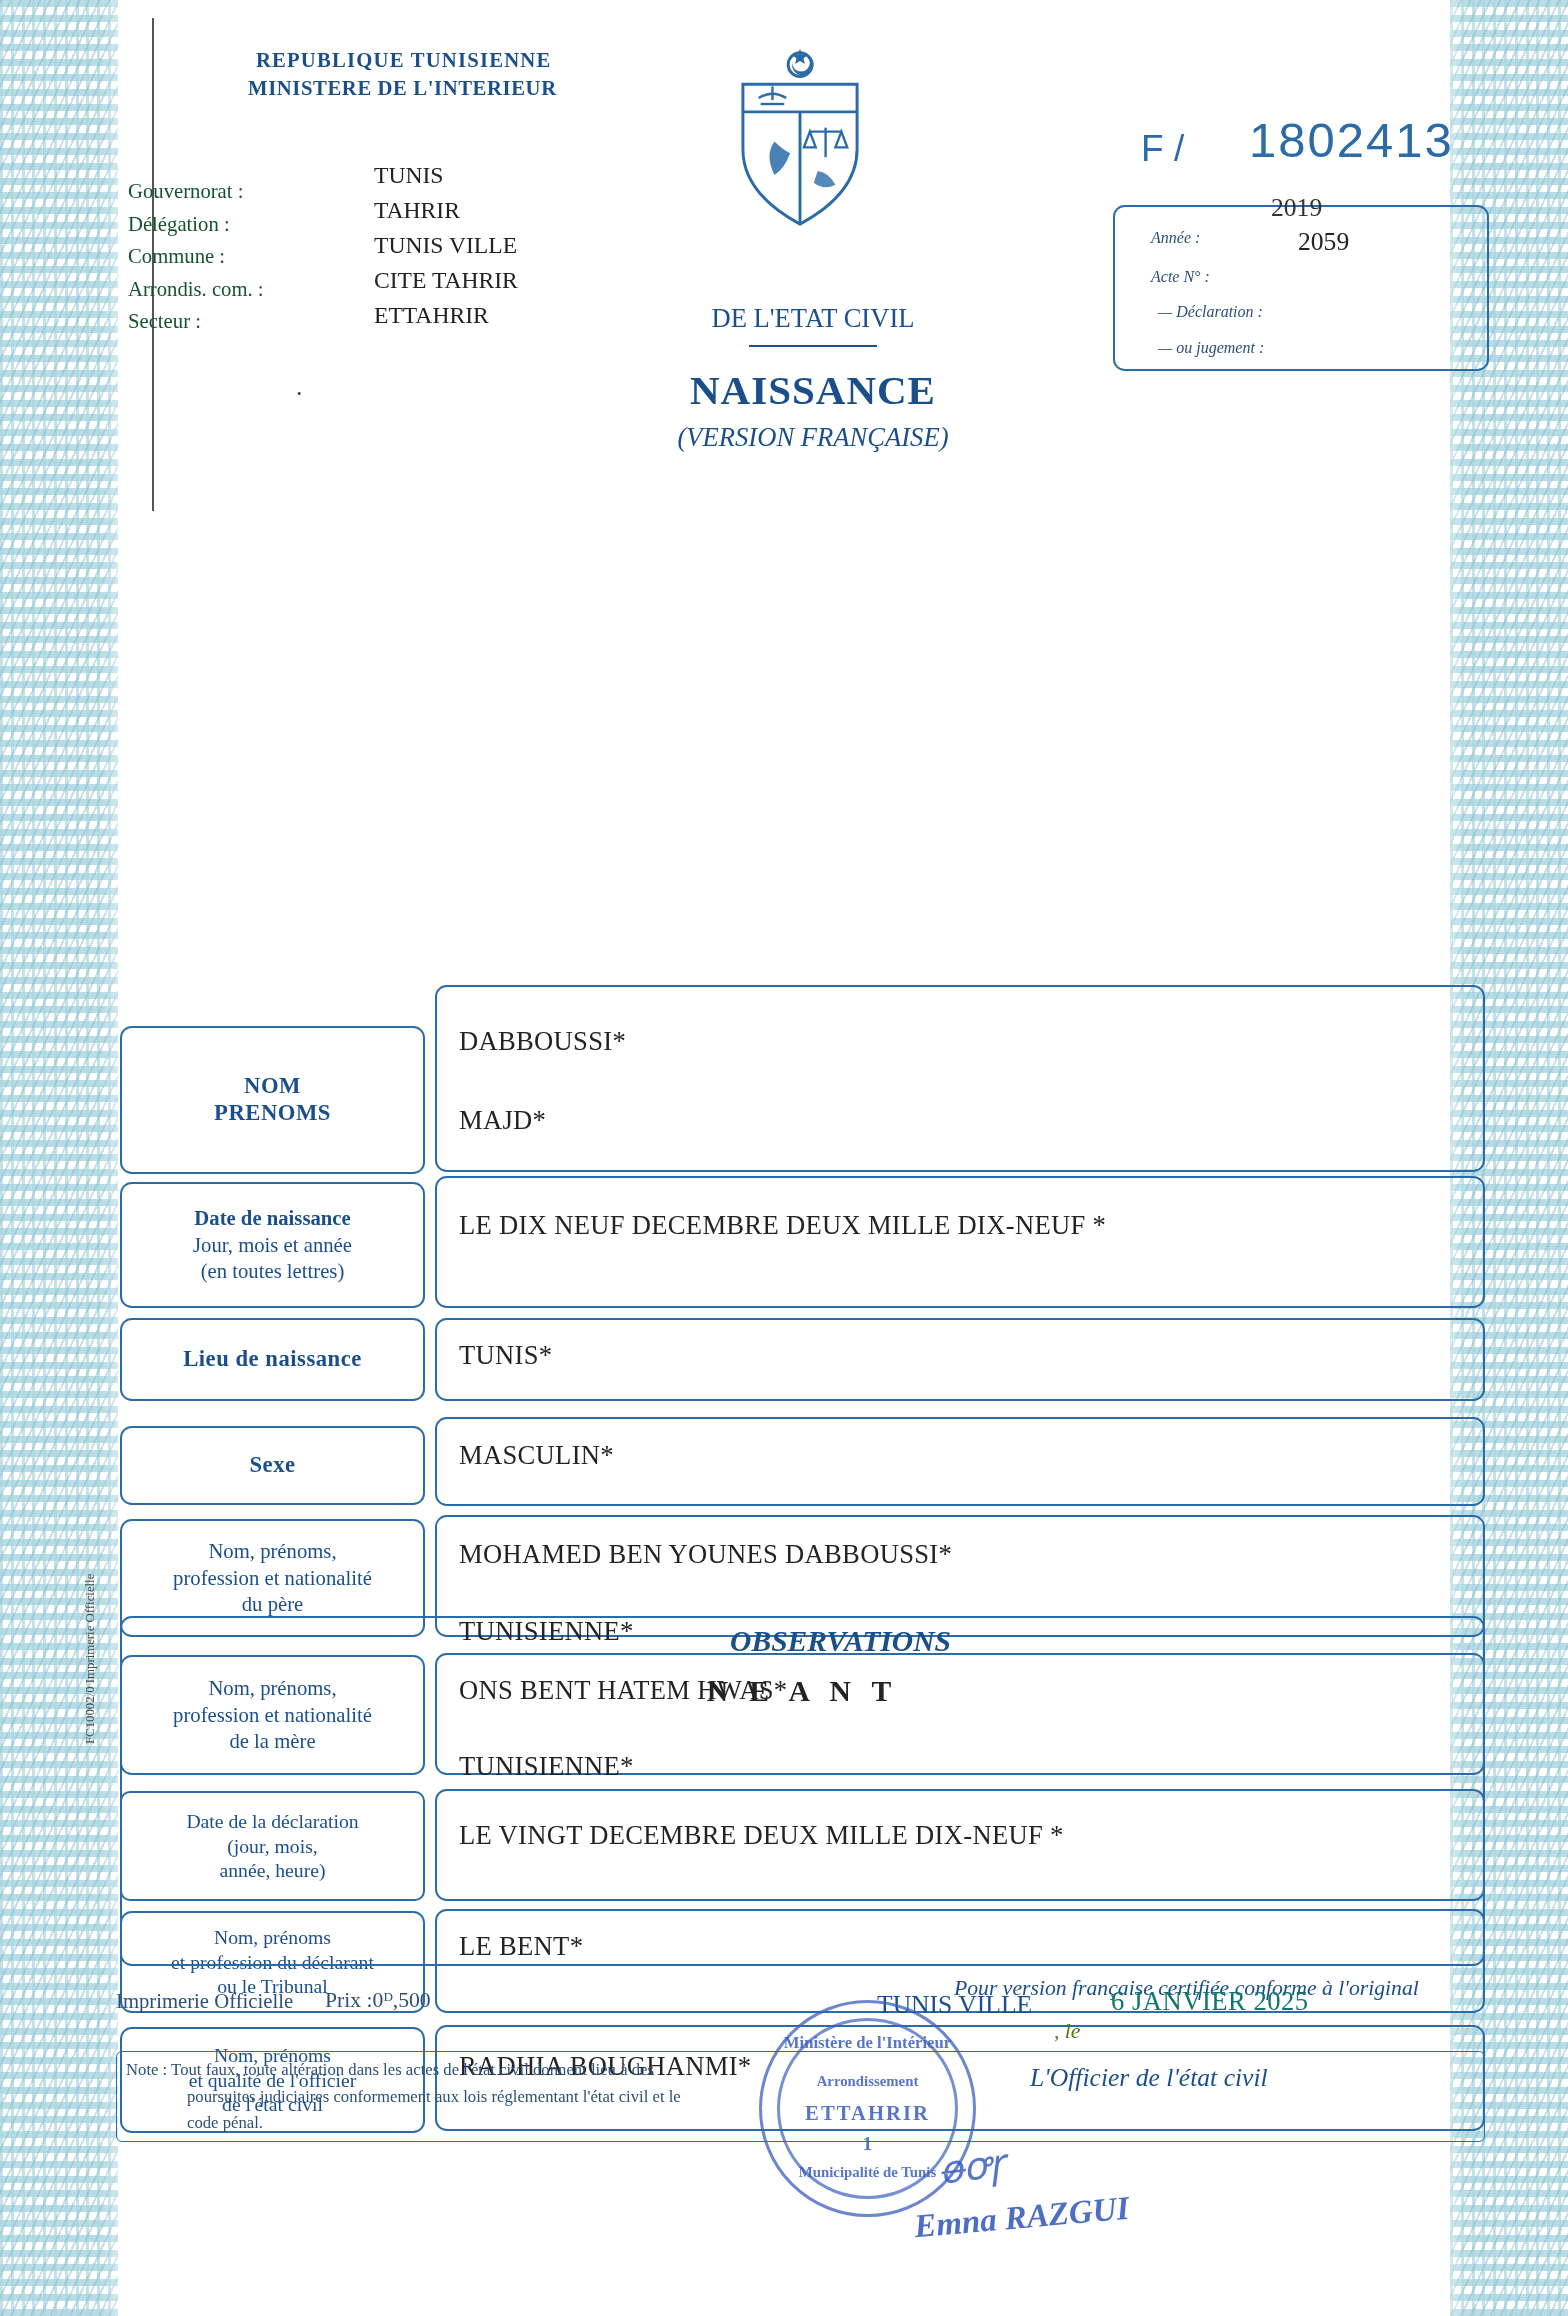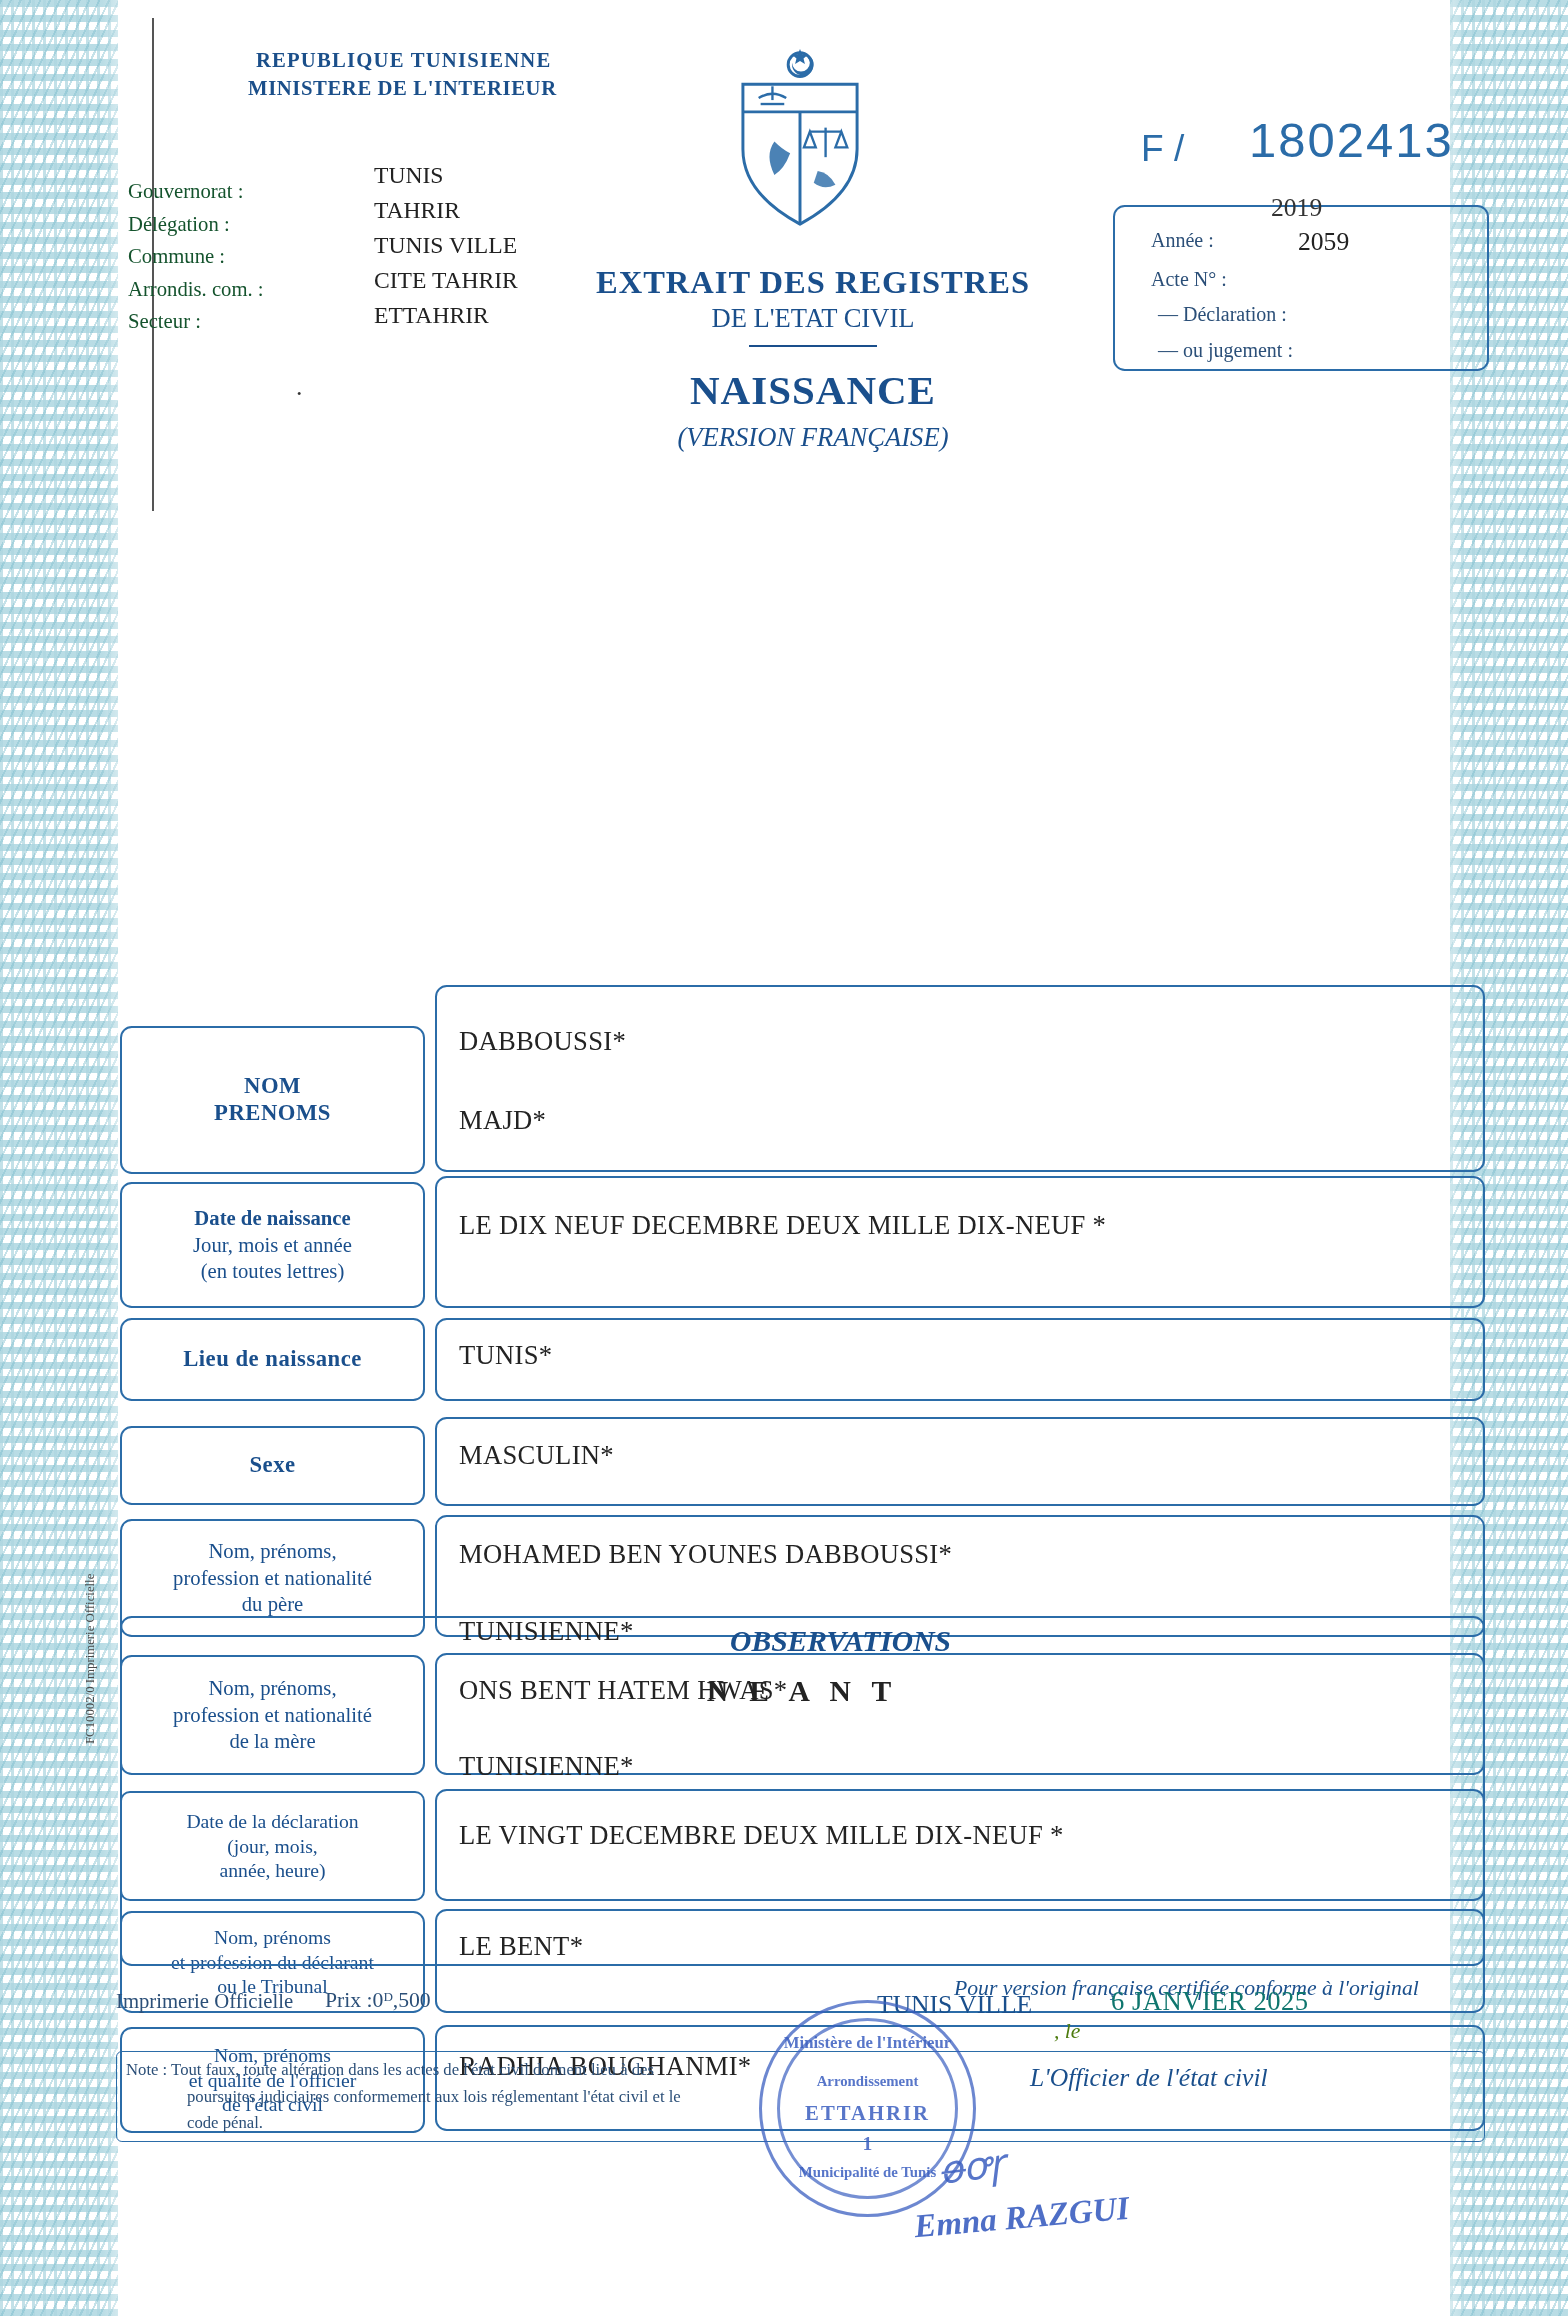--- a/index.html
+++ b/index.html
@@ -194,23 +194,24 @@
   }
   .act-year-hand {
     position: absolute;
     left: 1271px; top: 193px;
     font-size: 25.6px;
     color: #333;
     font-family: "Liberation Serif", serif;
   }
   .act-line {
     position: absolute;
-    font-size: 20px;
+    font-size: 16px;
     color: #2b4f78;
     font-family: "Liberation Serif", serif;
+    font-style: italic;
   }
   .act-l1 { left: 1151px; top: 229px; }
   .act-l2 { left: 1151px; top: 268px; }
   .act-l3 { left: 1158px; top: 303px; }
   .act-l4 { left: 1158px; top: 339px; }
   .act-val {
     position: absolute;
     left: 1298px; top: 227px;
     font-size: 25.6px; color: #222;
   }
@@ -469,21 +470,20 @@
         <path d="M96 86 v30"></path>
         <path d="M80 90 h32"></path>
         <path d="M80 90 l-6 16 h12 z"></path>
         <path d="M112 90 l-6 16 h12 z"></path>
       </g>
       <path d="M44 100 q-10 14 0 34 q10 -6 16 -22 q-8 -4 -16 -12z" fill="#2b6ca8" opacity=".85"></path>
       <path d="M88 130 q12 2 18 14 q-12 6 -22 -2 z" fill="#2b6ca8" opacity=".8"></path>
     </svg>
   </div>
 
-  <div class="t-extrait">EXTRAIT DES REGISTRES</div>
   <div class="t-registres">DE L'ETAT CIVIL</div>
   <div class="t-rule"></div>
   <div class="t-naissance">NAISSANCE</div>
   <div class="t-version">(VERSION FRANÇAISE)</div>
 
   <div class="serial-f">F /</div>
   <div class="serial-num">1802413</div>
 
   <div class="act-box"></div>
   <div class="act-year-hand">2019</div>

